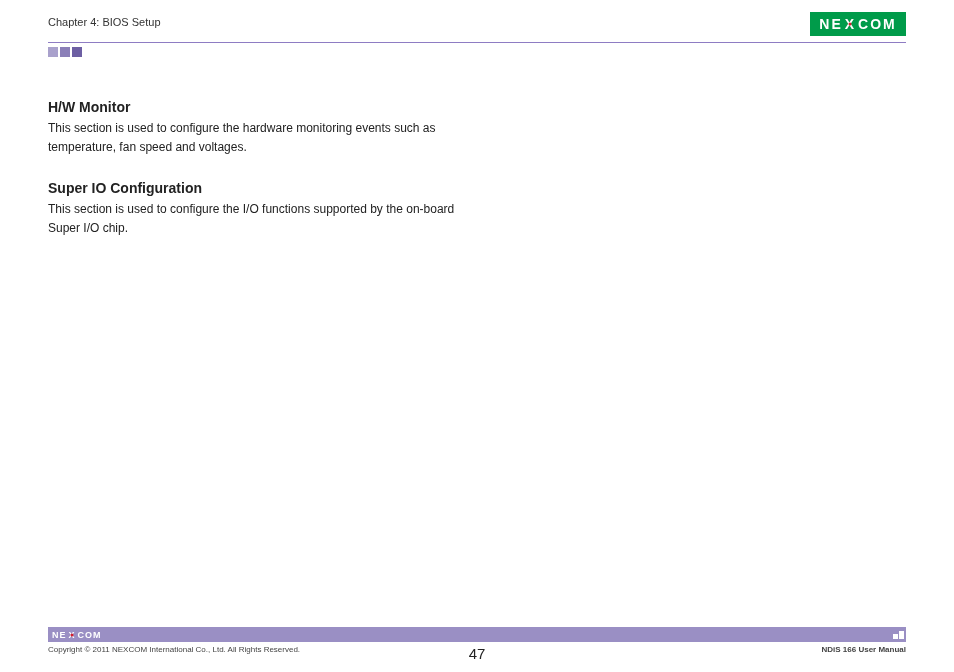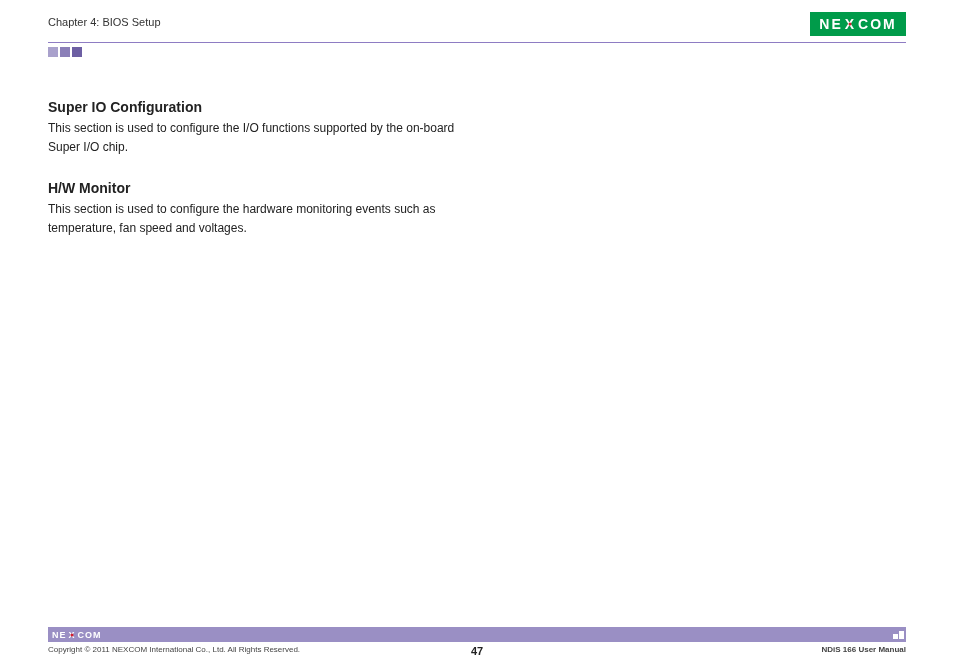--- a/index.html
+++ b/index.html
@@ -131,22 +131,22 @@
       justify-content: space-between;
       align-items: baseline;
       margin-top: 3px;
       position: relative;
     }
     .copyright {
       font-size: 8px;
       color: #444;
     }
     .page-num {
-      font-size: 11px;
-      font-weight: bold;
+      font-size: 15px;
+      font-weight: normal;
       color: #222;
       position: absolute;
       left: 50%;
       transform: translateX(-50%);
     }
     .doc-name {
       font-size: 8px;
       color: #444;
       font-weight: bold;
     }
@@ -166,26 +166,26 @@
 <hr class="hr-top">
 
 <div class="squares">
   <div class="sq sq1"></div>
   <div class="sq sq2"></div>
   <div class="sq sq3"></div>
 </div>
 
 <div class="content">
   <div class="section">
+    <div class="section-heading">H/W Monitor</div>
+    <div class="section-body">This section is used to configure the hardware monitoring events such as temperature, fan speed and voltages.</div>
+  </div>
+  <div class="section">
     <div class="section-heading">Super IO Configuration</div>
     <div class="section-body">This section is used to configure the I/O functions supported by the on-board Super I/O chip.</div>
-  </div>
-  <div class="section">
-    <div class="section-heading">H/W Monitor</div>
-    <div class="section-body">This section is used to configure the hardware monitoring events such as temperature, fan speed and voltages.</div>
   </div>
 </div>
 
 <div class="footer">
   <div class="footer-bar">
     <div class="logo-footer">
       <span class="logo-footer-text">NE<span class="logo-x">X</span>COM</span>
     </div>
     <div class="footer-corner">
       <div class="corner-sq"></div>

